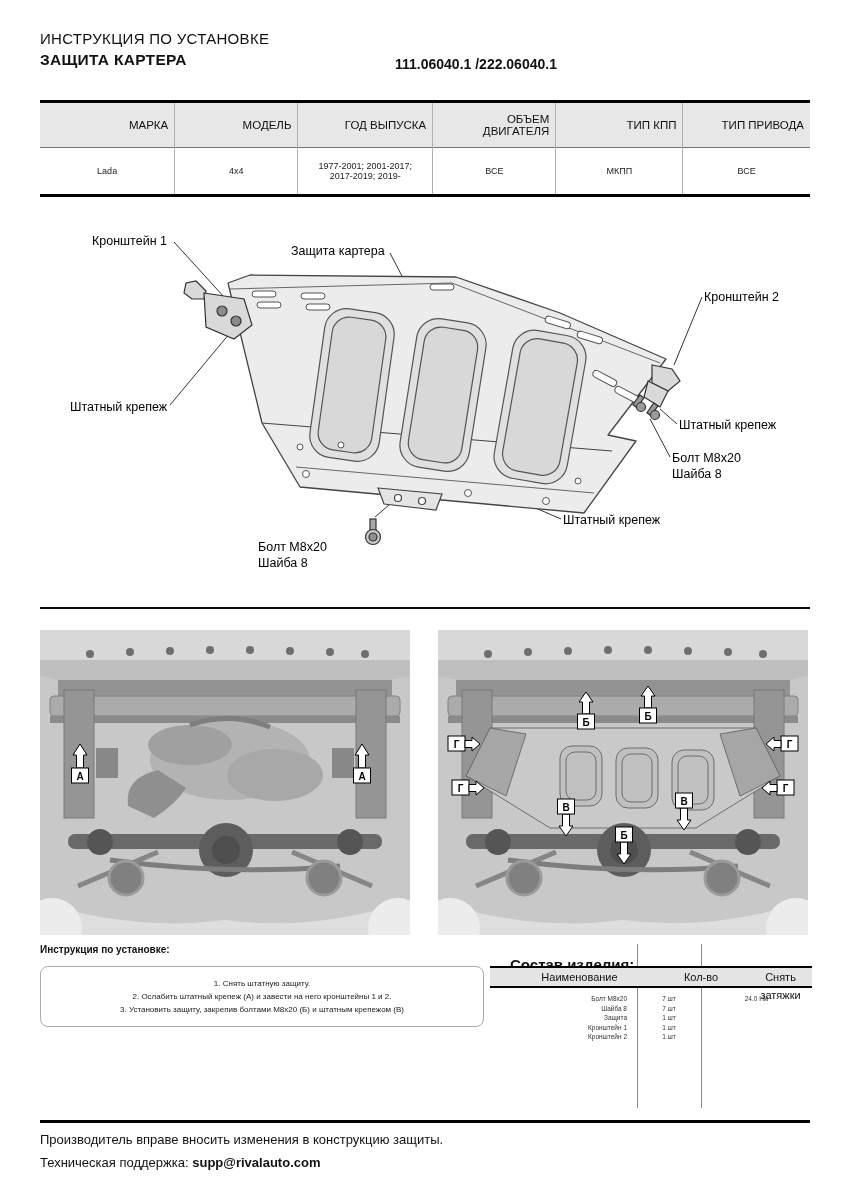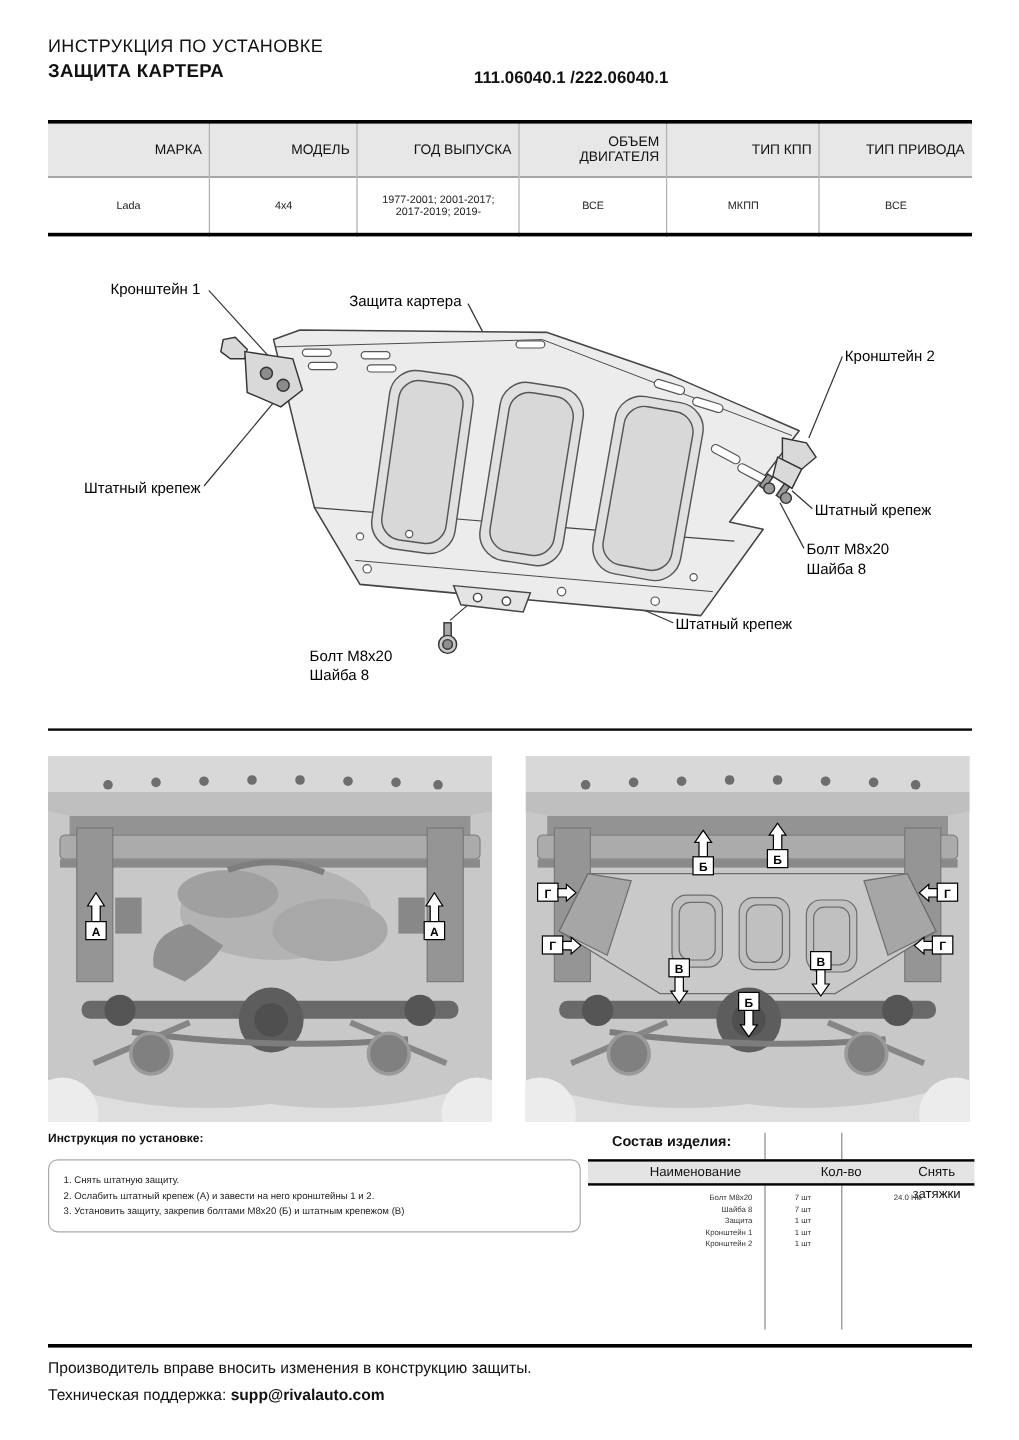--- a/index.html
+++ b/index.html
@@ -31,25 +31,25 @@
   
   .photo{position:absolute;top:630px;width:370px;height:305px;}
   .photo-left{left:40px;} .photo-right{left:438px;}
   .photo text{font-family:"Liberation Sans",sans-serif;font-size:10px;font-weight:700;
               text-anchor:middle;fill:#000;}
 
   
   .inst-title{position:absolute;left:40px;top:944px;font-size:10px;font-weight:700;}
   .inst-box{position:absolute;left:40px;top:966px;width:418px;border:1px solid #aaa;
             border-radius:8px;padding:10px 12px;}
-  .step{font-size:8px;line-height:13px;color:#222;}
+  .step{font-size:8px;line-height:13px;color:#222;text-align:center;}
 
   
   .parts{position:absolute;left:490px;top:944px;width:322px;height:168px;}
-  .parts-title{position:absolute;left:20px;top:0;font-size:12px;font-weight:700;}
+  .parts-title{position:absolute;left:20px;top:12px;font-size:15px;font-weight:700;}
   .vline{position:absolute;top:0;width:1px;height:164px;background:#8a8a8a;}
   .vline1{left:147px;} .vline2{left:211px;}
   .parts-head{position:absolute;left:0;top:22px;width:100%;height:22px;background:#e4e4e4;
               border-top:2px solid #000;border-bottom:2px solid #000;display:flex;box-sizing:border-box;}
   .parts-head div{font-size:11px;font-weight:400;text-align:center;line-height:18px;margin-left:16px;}
   .ph-c1{width:147px;} .ph-c2{width:64px;} .ph-c3{flex:1;}
   .parts-rows{position:absolute;left:0;top:50px;width:100%;}
   .prow{display:flex;height:9.5px;align-items:center;}
   .prow div{font-size:6.5px;color:#333;}
   .pc1{width:147px;text-align:right;padding-right:10px;box-sizing:border-box;}

